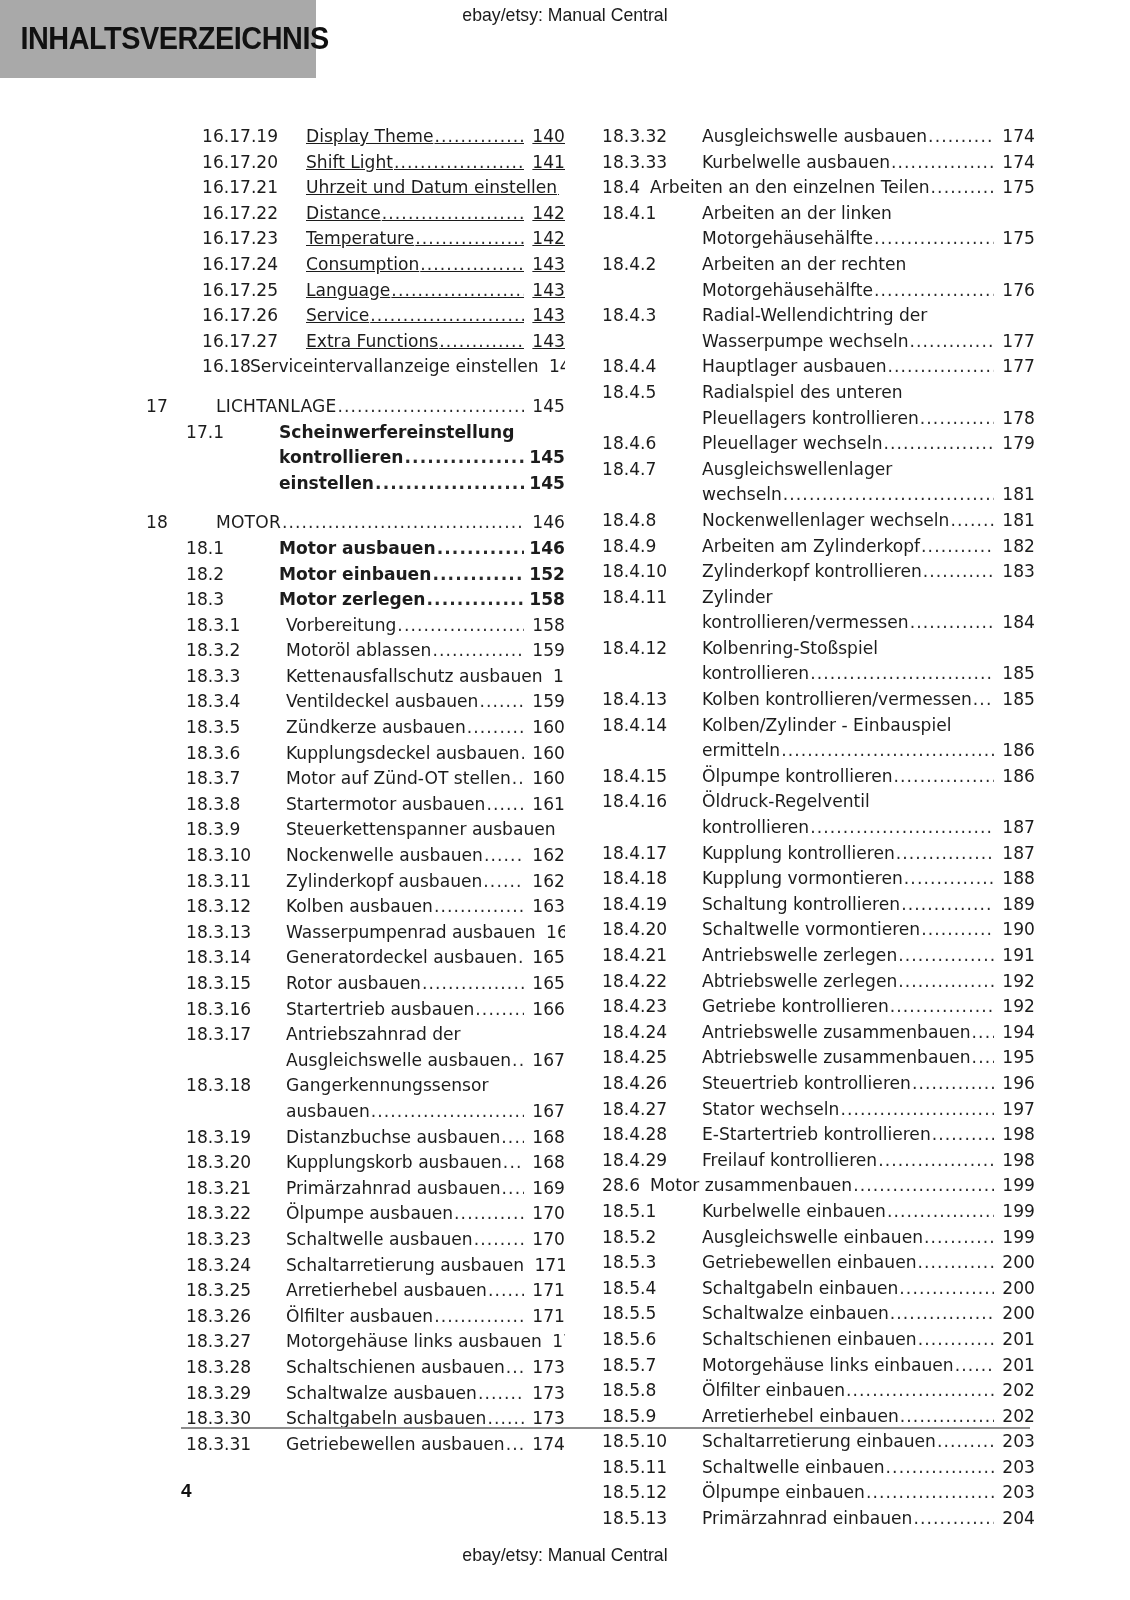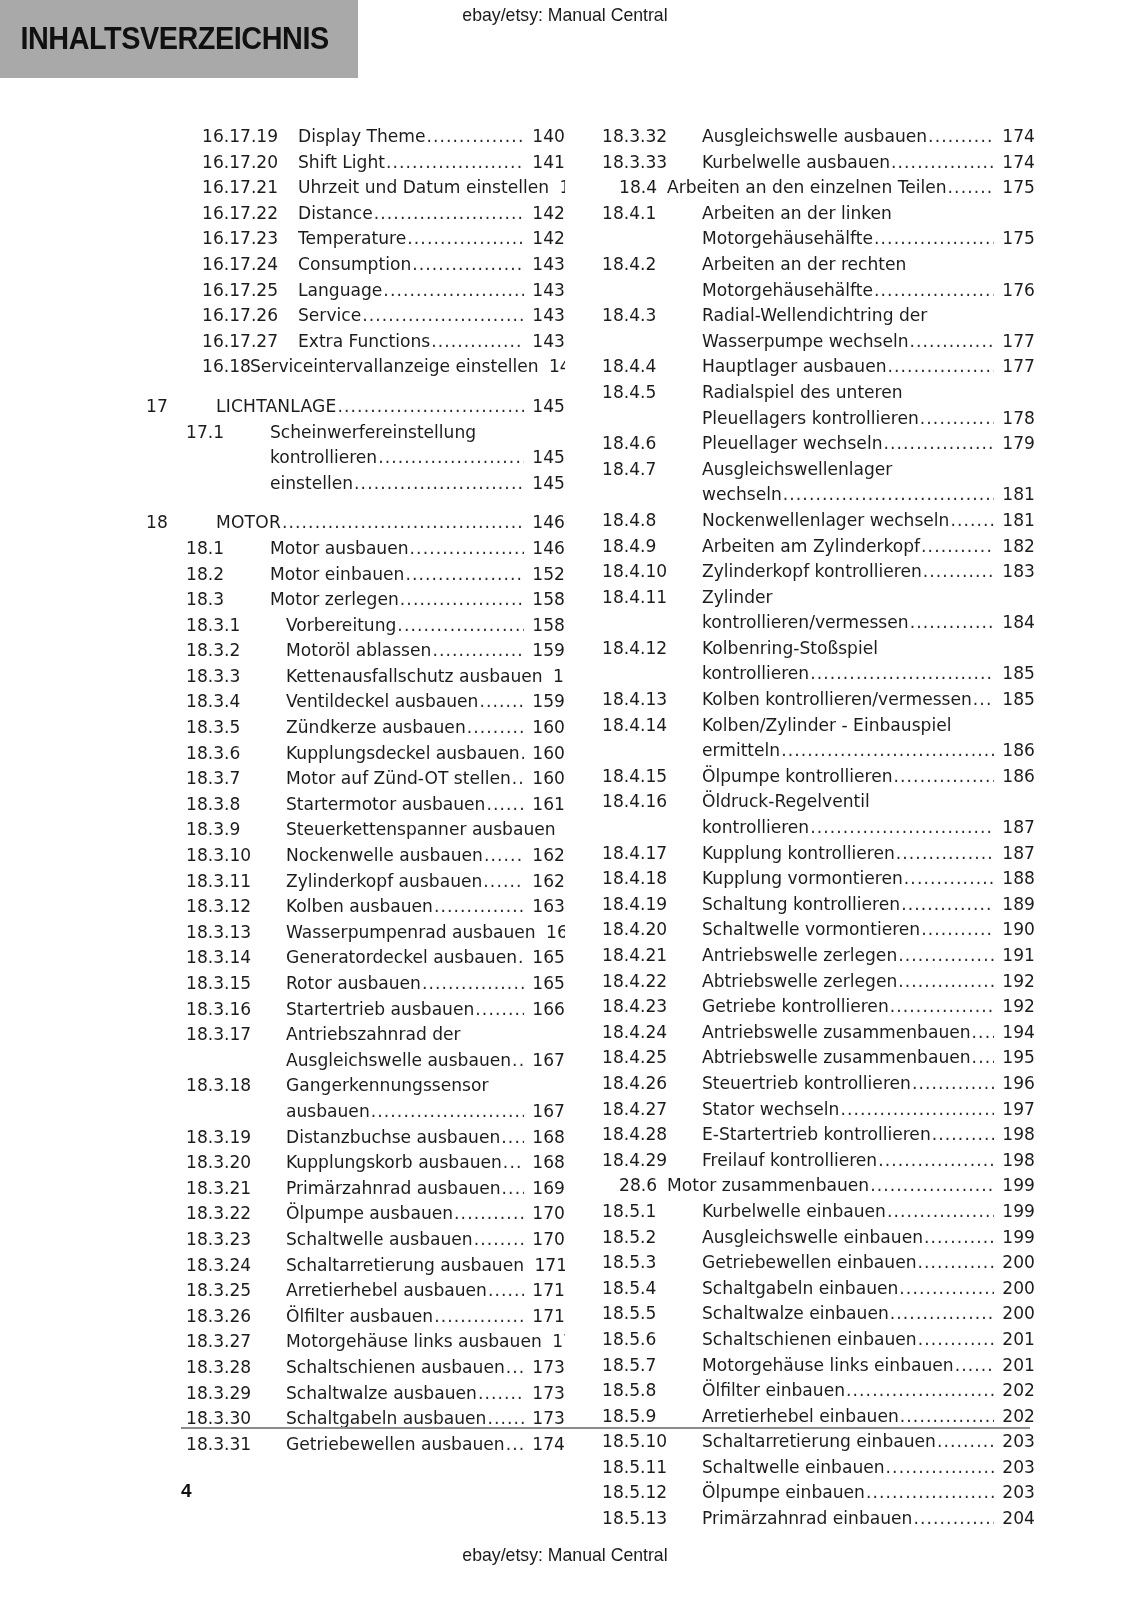--- a/index.html
+++ b/index.html
@@ -15,21 +15,21 @@
     font-family: "DejaVu Sans", sans-serif;
     color: #1a1a1a;
     overflow: hidden;
   }
 
   
   #page-header-banner {
     position: absolute;
     left: 0;
     top: 0;
-    width: 358px;
+    width: 316px;
     height: 78px;
     background: #a9a9a9;
     display: flex;
     align-items: center;
   }
   #page-header-banner .banner-text {
     font-family: "Liberation Sans", sans-serif;
     font-weight: bold;
     font-size: 31px;
     letter-spacing: -0.5px;
@@ -111,45 +111,45 @@
     flex: 0 0 auto;
     text-align: right;
     width: 36px;
     margin-left: 5px;
   }
   
   .toc-entry.cont .num { visibility: hidden; }
 
   
   .lvl-4 .num { width: 96px; }        
-  .lvl-4 .body { margin-left: 0px; }
+  .lvl-4 .body { margin-left: 8px; text-decoration: underline; }
 
   .lvl-2-major .num { width: 48px; }  
   .lvl-2-major .body { margin-left: 0px; }
 
   .lvl-chapter { margin-top: 14px; gap: 22px; }
   .lvl-chapter .num { width: 48px; }
   .lvl-chapter .title { letter-spacing: 0.2px; }
 
   .lvl-2 .num { width: 84px; }        
-  .lvl-2 .body { margin-left: 0px; }
+  .lvl-2 .body { margin-left: 9px; font-weight: bold; }
 
   .lvl-3 .num { width: 100px; }       
   .lvl-3 .body { margin-left: 0px; }
 
   
   #toc-column-left .lvl-chapter { margin-left: -32px; }
   #toc-column-left .lvl-2 { margin-left: 8px; }
   #toc-column-left .lvl-3 { margin-left: 8px; }
   #toc-column-left .lvl-2-major { margin-left: 24px; }
   #toc-column-left .lvl-4 { margin-left: 24px; }
 
   
   #toc-column-right .lvl-3 { margin-left: 8px; }
-  #toc-column-right .lvl-2-major { margin-left: 25px; }
+  #toc-column-right .lvl-2-major { margin-left: 8px; }
 
   
   #footer-rule {
     position: absolute;
     left: 181px;
     top: 1427px;
     width: 849px;
     height: 2px;
     background: #8c8c8c;
   }

